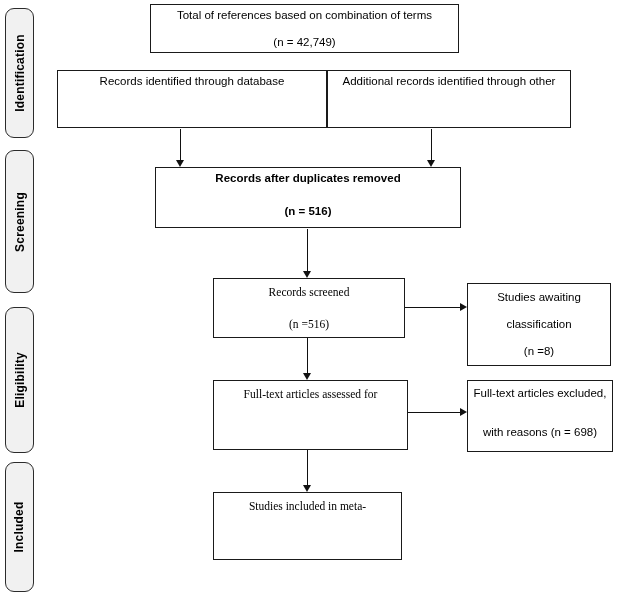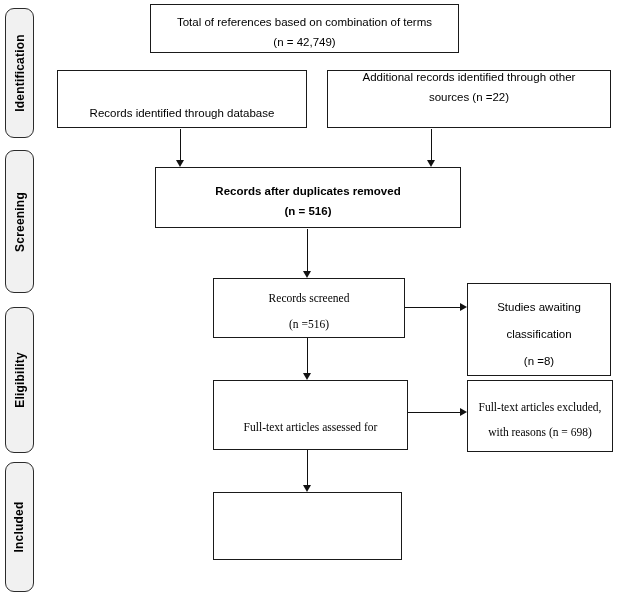--- a/index.html
+++ b/index.html
@@ -3,25 +3,25 @@
 <meta charset="utf-8">
 <style>
   html,body { margin:0; padding:0; background:#ffffff; }
   .canvas {
     position:relative; width:632px; height:596px; background:#ffffff;
     font-family:"Liberation Sans", sans-serif; color:#000; overflow:hidden;
   }
   .box {
     position:absolute; box-sizing:border-box;
     border:1.6px solid #1a1a1a; background:#ffffff;
-    display:flex; flex-direction:column; align-items:center; justify-content:flex-end;
+    display:flex; flex-direction:column; align-items:center; justify-content:space-between;
     text-align:center; font-size:11.5px; color:#000;
   }
   .lh20 .line { line-height:20px; }
-  .lh25 .line { line-height:25px;font-family:Liberation Serif, serif; }
+  .lh25 .line { line-height:25px; }
   .lh26 .line { line-height:26px;font-family:Liberation Serif, serif; }
   .lh27 .line { line-height:27px; }
   .stage {
     position:absolute; box-sizing:border-box; left:5px; width:29px;
     border:1.7px solid #2b2b2b; border-radius:9px; background:#f1f1f1;
     display:flex; align-items:center; justify-content:center;
   }
   .stage span {
     transform:rotate(-90deg); white-space:nowrap;
     font-weight:bold; font-size:12px; color:#000; letter-spacing:0.2px;
@@ -51,55 +51,55 @@
   </div>
   <div class="stage" style="top:462px; height:130px;">
     <span>Included</span>
   </div>
 
   <div class="box lh20" style="left:150px; top:4px; width:309px; height:49px;">
     <div class="line">Total of references based on combination of terms</div>
     <div class="line">(n = 42,749)</div>
   </div>
 
-  <div class="box lh20" style="left:57px; top:70px; width:250px; height:58px; padding-bottom:4px;">
+  <div class="box lh20" style="left:57px; top:70px; width:270px; height:58px; padding-bottom:4px;">
     <div class="line">Records identified through database</div>
   </div>
 
-  <div class="box lh20" style="left:327px; top:70px; width:284px; height:58px; padding-bottom:20px;">
+  <div class="box lh20" style="left:327px; top:70px; width:244px; height:58px; padding-bottom:20px;">
     <div class="line">Additional records identified through other</div>
-    <div class="line">sources (n =22)</div>
   </div>
 
   <div class="box lh20" style="left:155px; top:167px; width:306px; height:61px; padding-bottom:6px;font-weight:bold;">
     <div class="line">Records after duplicates removed</div>
     <div class="line">(n = 516)</div>
   </div>
 
   <div class="box lh26" style="left:213px; top:278px; width:192px; height:60px;">
     <div class="line">Records screened</div>
     <div class="line">(n =516)</div>
   </div>
 
-  <div class="box lh27" style="left:467px; top:283px; width:144px; height:93px;">
+  <div class="box lh27" style="left:467px; top:283px; width:144px; height:83px;">
     <div class="line">Studies awaiting</div>
     <div class="line">classification</div>
     <div class="line">(n =8)</div>
   </div>
 
   <div class="box lh26" style="left:213px; top:380px; width:195px; height:70px; padding-bottom:9px;">
     <div class="line">Full-text articles assessed for</div>
   </div>
 
   <div class="box lh25" style="left:467px; top:380px; width:146px; height:72px; padding-bottom:6px;">
     <div class="line">Full-text articles excluded,</div>
     <div class="line">with reasons (n = 698)</div>
   </div>
 
   <div class="box lh26" style="left:213px; top:492px; width:189px; height:68px; padding-bottom:6px;">
+    <div class="line">Studies included in meta-</div>
   </div>
 
   <div class="arrow-v" style="left:176px; top:129px; height:38px;">
     <div class="shaft"></div>
     <div class="head"></div>
   </div>
   <div class="arrow-v" style="left:427px; top:129px; height:38px;">
     <div class="shaft"></div>
     <div class="head"></div>
   </div>

